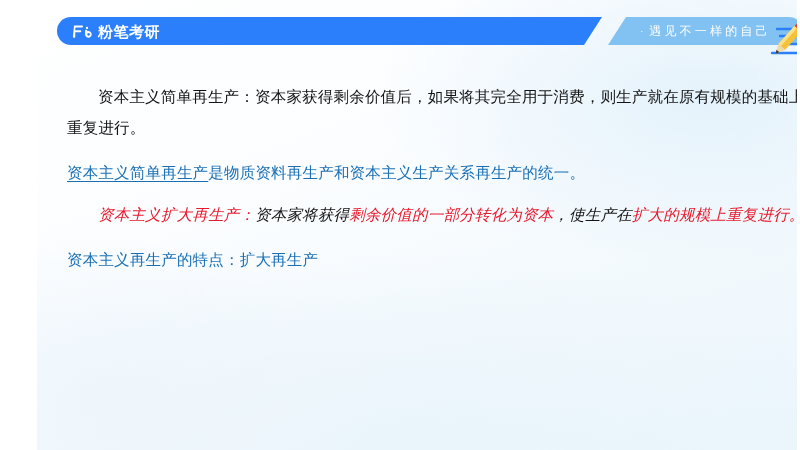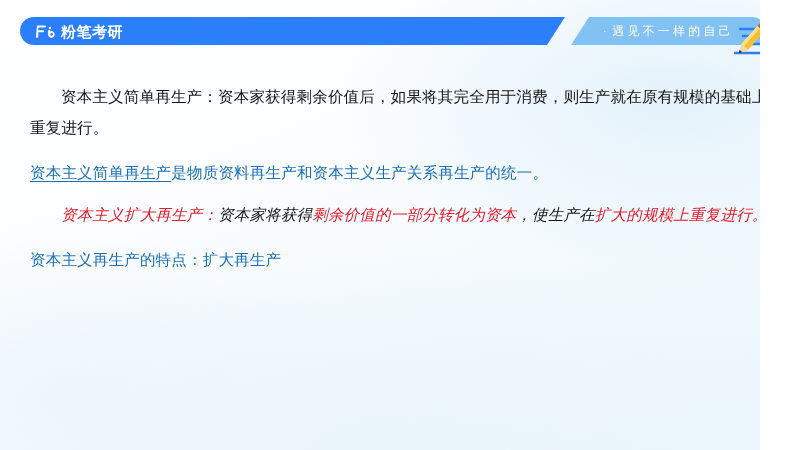--- a/index.html
+++ b/index.html
@@ -18,20 +18,21 @@
   .slide {
     position: relative;
     width: 760px;
     height: 450px;
     overflow: hidden;
     background:
       radial-gradient(ellipse 70% 60% at 88% 22%, #e4f2fb 0%, rgba(228,242,251,0) 62%),
       radial-gradient(ellipse 60% 55% at 10% 88%, #eef6fc 0%, rgba(238,246,252,0) 65%),
       radial-gradient(ellipse 90% 70% at 50% 105%, #e9f4fb 0%, rgba(233,244,251,0) 70%),
       linear-gradient(160deg, #ffffff 0%, #fbfdff 38%, #f2f9fd 70%, #eaf5fc 100%);
+    margin-left: 37px;
   }
 
   
   .header {
     position: absolute;
     top: 0;
     left: 0;
     width: 800px;
     height: 64px;
   }

